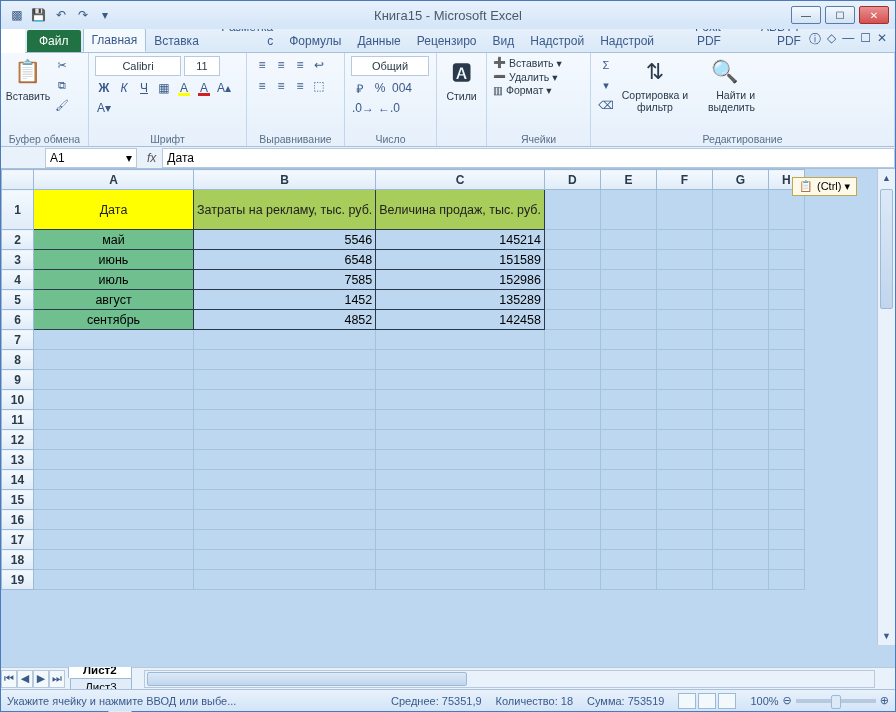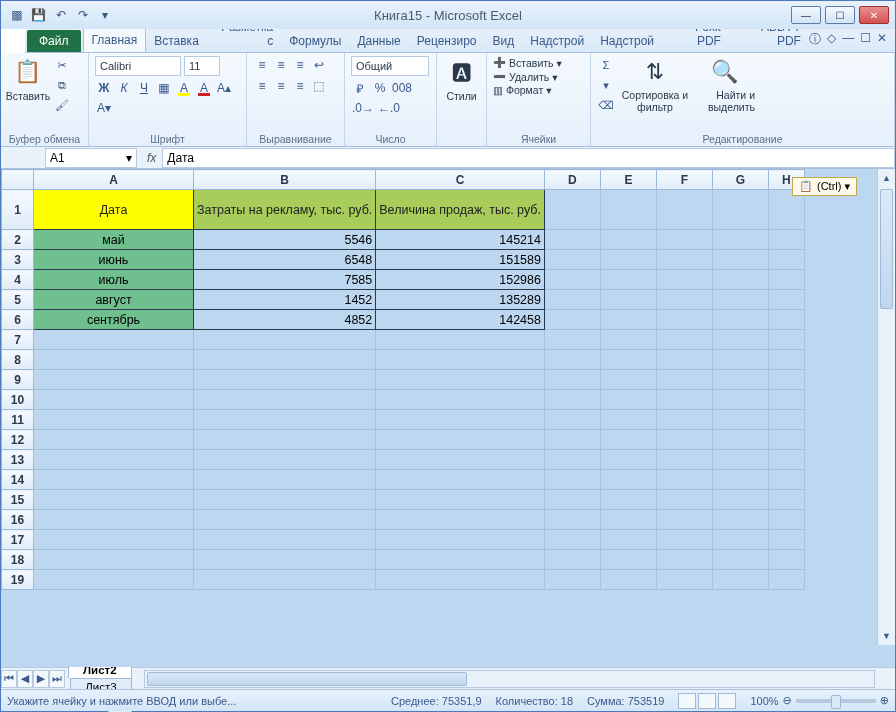--- a/index.html
+++ b/index.html
@@ -24,21 +24,21 @@
 
 
 .ribbon { height: 94px; background: linear-gradient(#f4f9fe,#e6f0fb); border-bottom: 1px solid #a8c0dc; display: flex; font-size: 11px; color: #2a3a4a; }
 .ribbon-group { border-right: 1px solid #c3d6ec; padding: 3px 6px 1px 6px; display: flex; flex-direction: column; justify-content: space-between; }
 .group-body { display: flex; gap: 4px; align-items: flex-start; flex: 1; }
 .group-label { text-align: center; font-size: 10.5px; color: #5a6f8a; padding-top: 1px; }
 .bigbtn { width: 42px; display: flex; flex-direction: column; align-items: center; gap: 2px; font-size: 10.5px; }
 .bigbtn .ico { width: 32px; height: 32px; display: flex; align-items: center; justify-content: center; font-size: 22px; }
 .smallstk { display: flex; flex-direction: column; gap: 2px; }
 .sb { width: 18px; height: 18px; font-size: 11px; display: flex; align-items: center; justify-content: center; color: #3a5a8a; }
-.combo { height: 20px; border: 1px solid #b6c9de; background: #fff; font-size: 11px; display: flex; align-items: center; padding: 0 4px; }
+.combo { height: 20px; border: 1px solid #b6c9de; background: #fff; font-size: 11px; display: flex; align-items: center; padding: 0 4px; justify-content: center; }
 .font-btns { display: flex; gap: 2px; flex-wrap: wrap; width: 140px; }
 .fb { min-width: 18px; height: 18px; font-size: 12px; display: flex; align-items: center; justify-content: center; color: #3a5a8a; border: 1px solid transparent; }
 .align-btns { display: flex; gap: 1px; flex-wrap: wrap; width: 84px; }
 .num-btns { display: flex; gap: 2px; flex-wrap: wrap; width: 80px; }
 .cell-btns { display: flex; flex-direction: column; gap: 1px; font-size: 10.5px; }
 .cell-btn-row { display: flex; align-items: center; gap: 3px; }
 
 
 .formula-bar { height: 22px; display: flex; align-items: center; border-bottom: 1px solid #a8c0dc; background: #e9f1fa; font-size: 12px; }
 .name-box { width: 92px; height: 20px; border: 1px solid #b6c9de; background: #fff; margin: 0 4px 0 44px; display: flex; align-items: center; padding: 0 4px; justify-content: space-between; }
@@ -187,21 +187,21 @@
     </div>
 
     <div class="ribbon-group" style="width:92px">
       <div class="group-body" style="flex-direction:column;gap:3px">
         <div class="combo" style="width:78px">
             <span>Общий</span>
           </div>
         <div class="num-btns">
           <div class="fb">₽</div>
           <div class="fb">%</div>
-          <div class="fb">008</div>
+          <div class="fb">004</div>
           <div class="fb">.0→</div>
           <div class="fb">←.0</div>
         </div>
       </div>
       <div class="group-label">Число</div>
     </div>
 
     <div class="ribbon-group" style="width:50px">
       <div class="group-body">
         <div class="bigbtn">

